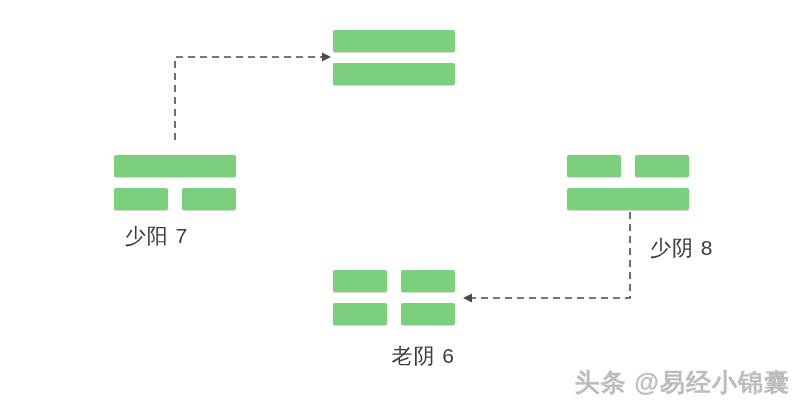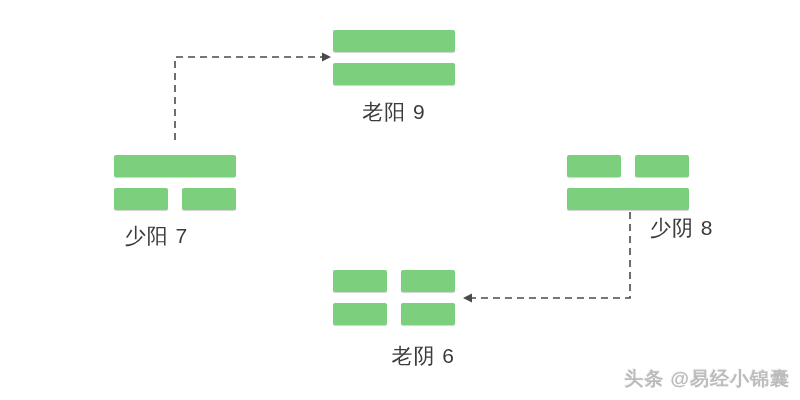--- a/index.html
+++ b/index.html
@@ -61,26 +61,26 @@
     box-shadow: 0 1px 1px rgba(0,0,0,0.18);
   }
   .node-label {
     font-size: 21px;
     color: var(--label);
     white-space: nowrap;
     letter-spacing: 1px;
   }
   .node-lao-yang .node-label  { margin-top: 13px; text-align: center; }
   .node-shao-yang .node-label { margin-top: 12px; margin-left: -37px; text-align: center; }
-  .node-shao-yin .node-label  { margin-top: 4px; margin-left: 83px; text-align: left; }
+  .node-shao-yin .node-label  { margin-top: 24px; margin-left: 83px; text-align: left; }
   .node-lao-yin .node-label   { margin-top: 17px; text-align: right; }
   .watermark {
     position: absolute;
     right: 10px; top: 366px;
-    font-size: 19px;
+    font-size: 25px;
     font-weight: bold;
     letter-spacing: 1px;
     color: var(--watermark);
     text-shadow: 1px 1px 0 #ffffff, -1px -1px 0 #f2f2f2;
     white-space: nowrap;
   }
 </style>
 </head>
 <body>
 
@@ -95,21 +95,20 @@
       <polyline class="arrow-path" points="630,212 630,298 468,298"></polyline>
       <polygon class="arrow-head" points="463,298 472,293.5 472,302.5"></polygon>
     </g>
   </svg>
 
   <div class="node node-lao-yang">
     <div class="bars">
         <div class="bar-row solid"></div>
         <div class="bar-row solid"></div>
       </div>
-    <div class="node-label">老阳 9</div>
   </div>
 
   <div class="node node-shao-yang">
     <div class="bars">
         <div class="bar-row solid"></div>
         <div class="bar-row broken">
           <div class="seg"></div>
           <div class="seg"></div>
         </div>
       </div>

